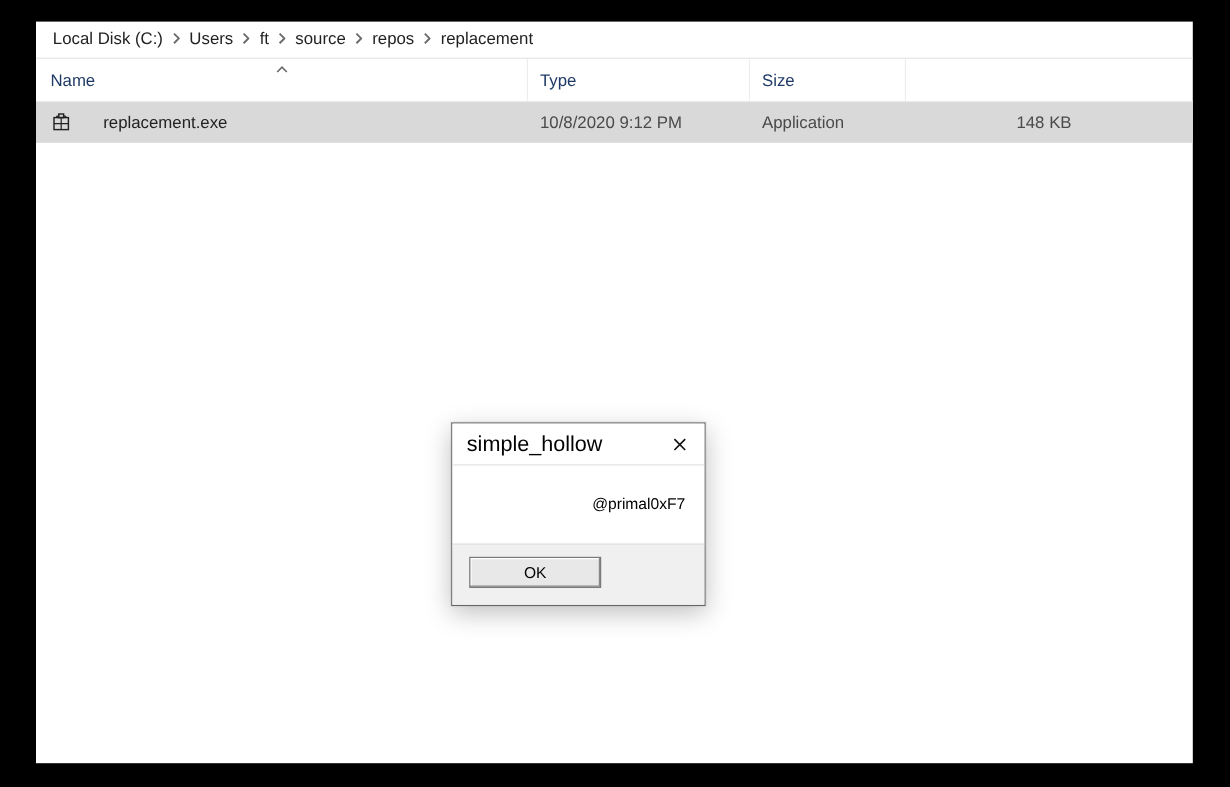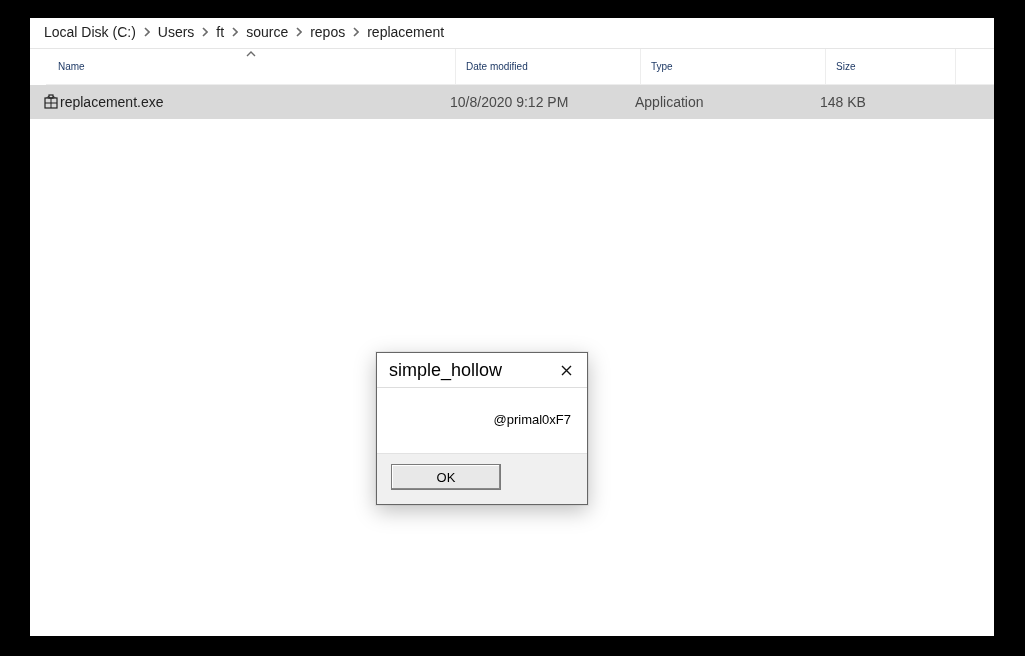--- a/index.html
+++ b/index.html
@@ -36,22 +36,21 @@
   }
   .chevron svg { width: 6px; height: 10px; }
   .chevron svg path { stroke: #6b6b6b; stroke-width: 1.6; fill: none; }
 
   .columns {
     display: flex;
     align-items: center;
     border-bottom: 1px solid #ededed;
     height: 36px;
     color: #1f3a66;
-    font-size: 10px;
-    margin-left: 16px;
+    font-size: 14px;
   }
   .col {
     padding: 0 10px;
     display: flex;
     align-items: center;
     height: 100%;
     border-right: 1px solid #ededed;
     white-space: nowrap;
   }
   .col-name { width: 410px; padding-left: 12px; position: relative; }
@@ -69,24 +68,24 @@
 
   .row {
     display: flex;
     align-items: center;
     height: 34px;
     background: #d9d9d9;
     color: #4a4a4a;
     font-size: 14px;
   }
   .cell { padding: 0 10px; }
-  .cell-name { width: 410px; display: flex; align-items: center; gap: 0; padding-left: 12px; color: #222; }
+  .cell-name { width: 410px; display: flex; align-items: center; gap: 26px; padding-left: 12px; color: #222; }
   .cell-date { width: 185px; }
   .cell-type { width: 185px; }
-  .cell-size { width: 130px; text-align: left; padding-right: 20px; }
+  .cell-size { width: 130px; text-align: center; padding-right: 20px; }
 
   .exe-icon {
     width: 18px; height: 18px;
     display: inline-flex; align-items: center; justify-content: center;
   }
   .exe-icon svg { width: 16px; height: 16px; }
 
   .dialog {
     position: absolute;
     left: 376px;
@@ -174,23 +173,20 @@
       </span>
     <span class="crumb">replacement</span>
   </div>
 
   <div class="columns">
     <div class="col col-name">
       <span class="sort-caret"><svg viewBox="0 0 10 6">
             <path d="M1 5 L5 1 L9 5"></path>
           </svg></span>
       <span>Name</span>
-    </div>
-    <div class="col col-date">
-      <span>Date modified</span>
     </div>
     <div class="col col-type">
       <span>Type</span>
     </div>
     <div class="col col-size">
       <span>Size</span>
     </div>
   </div>
 
   <div class="row">

